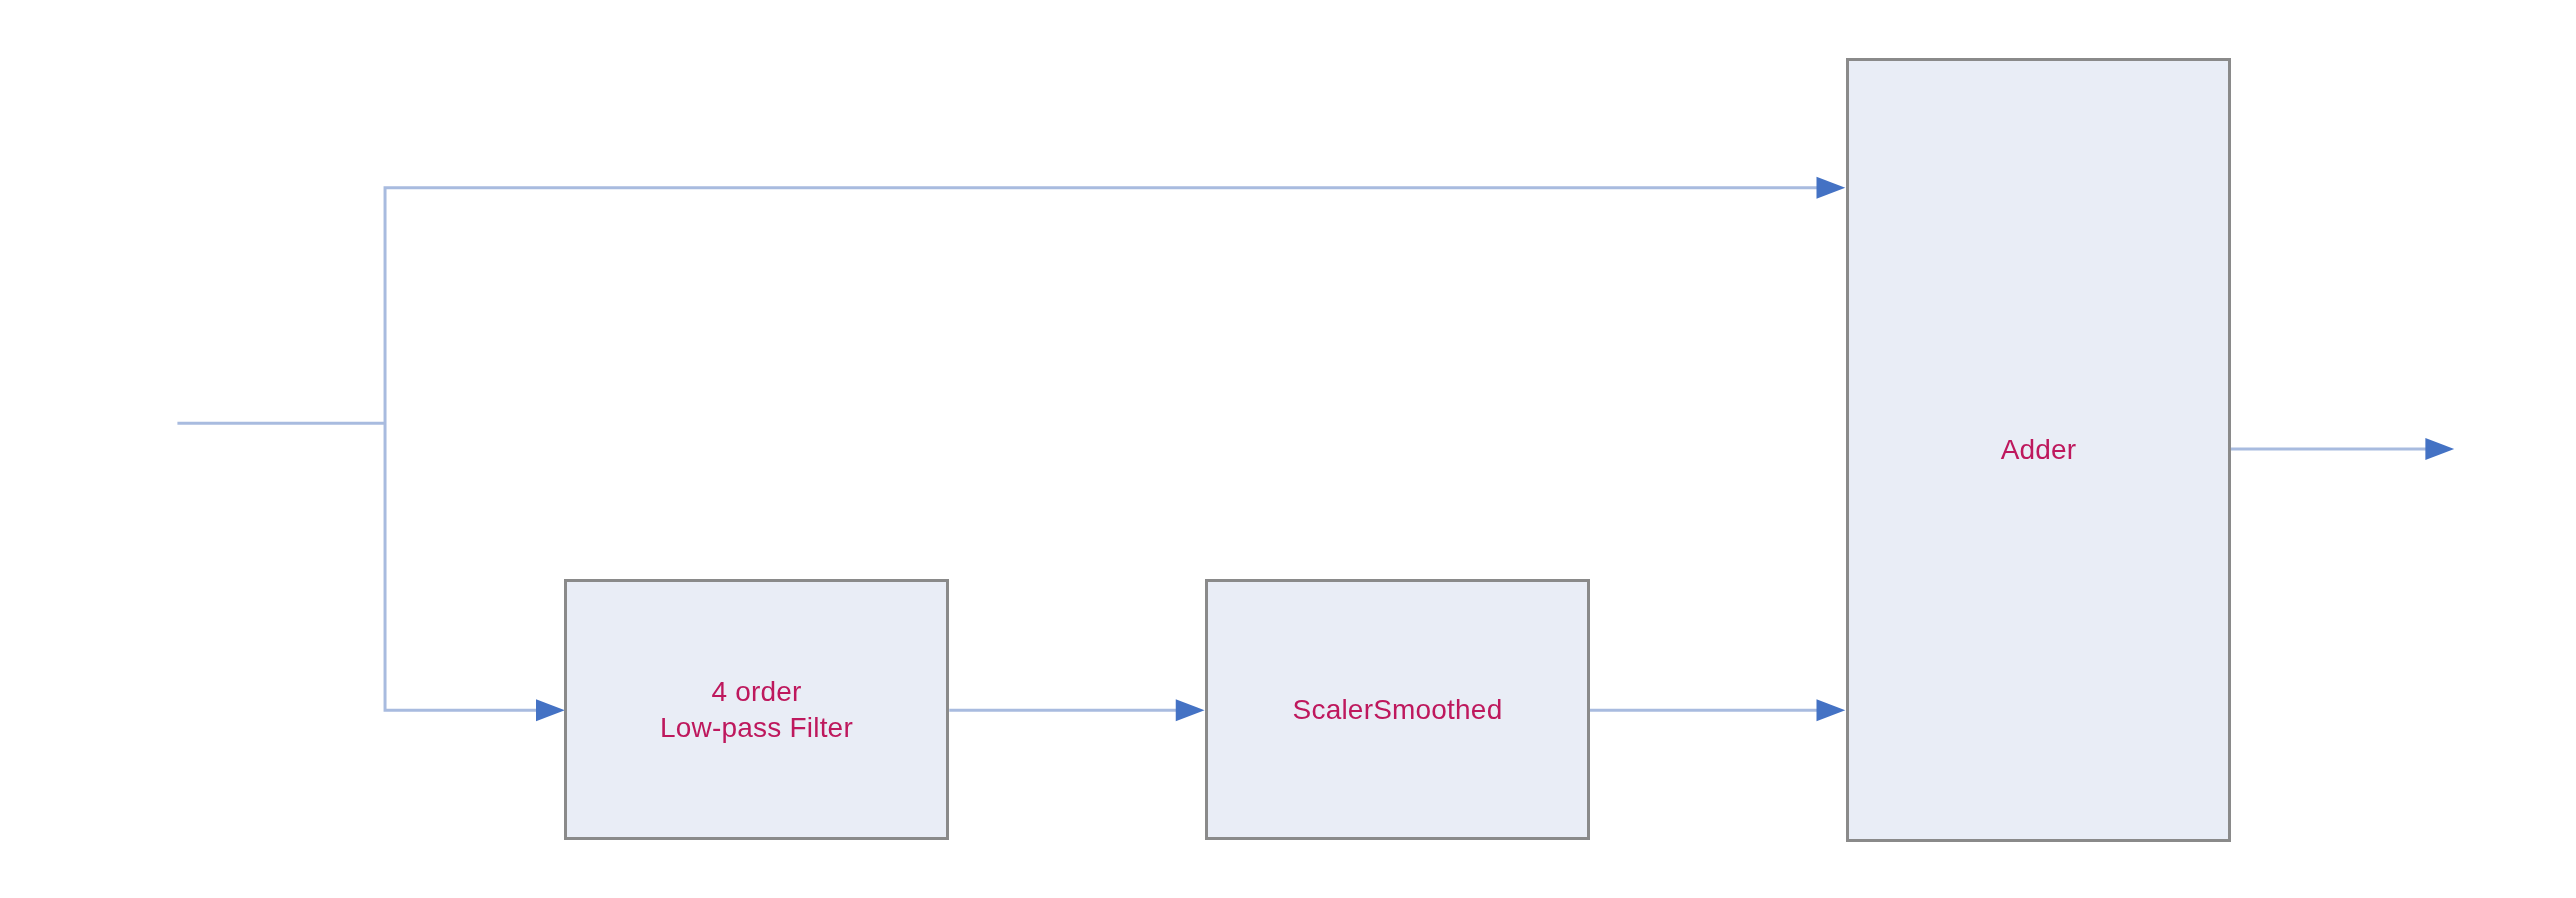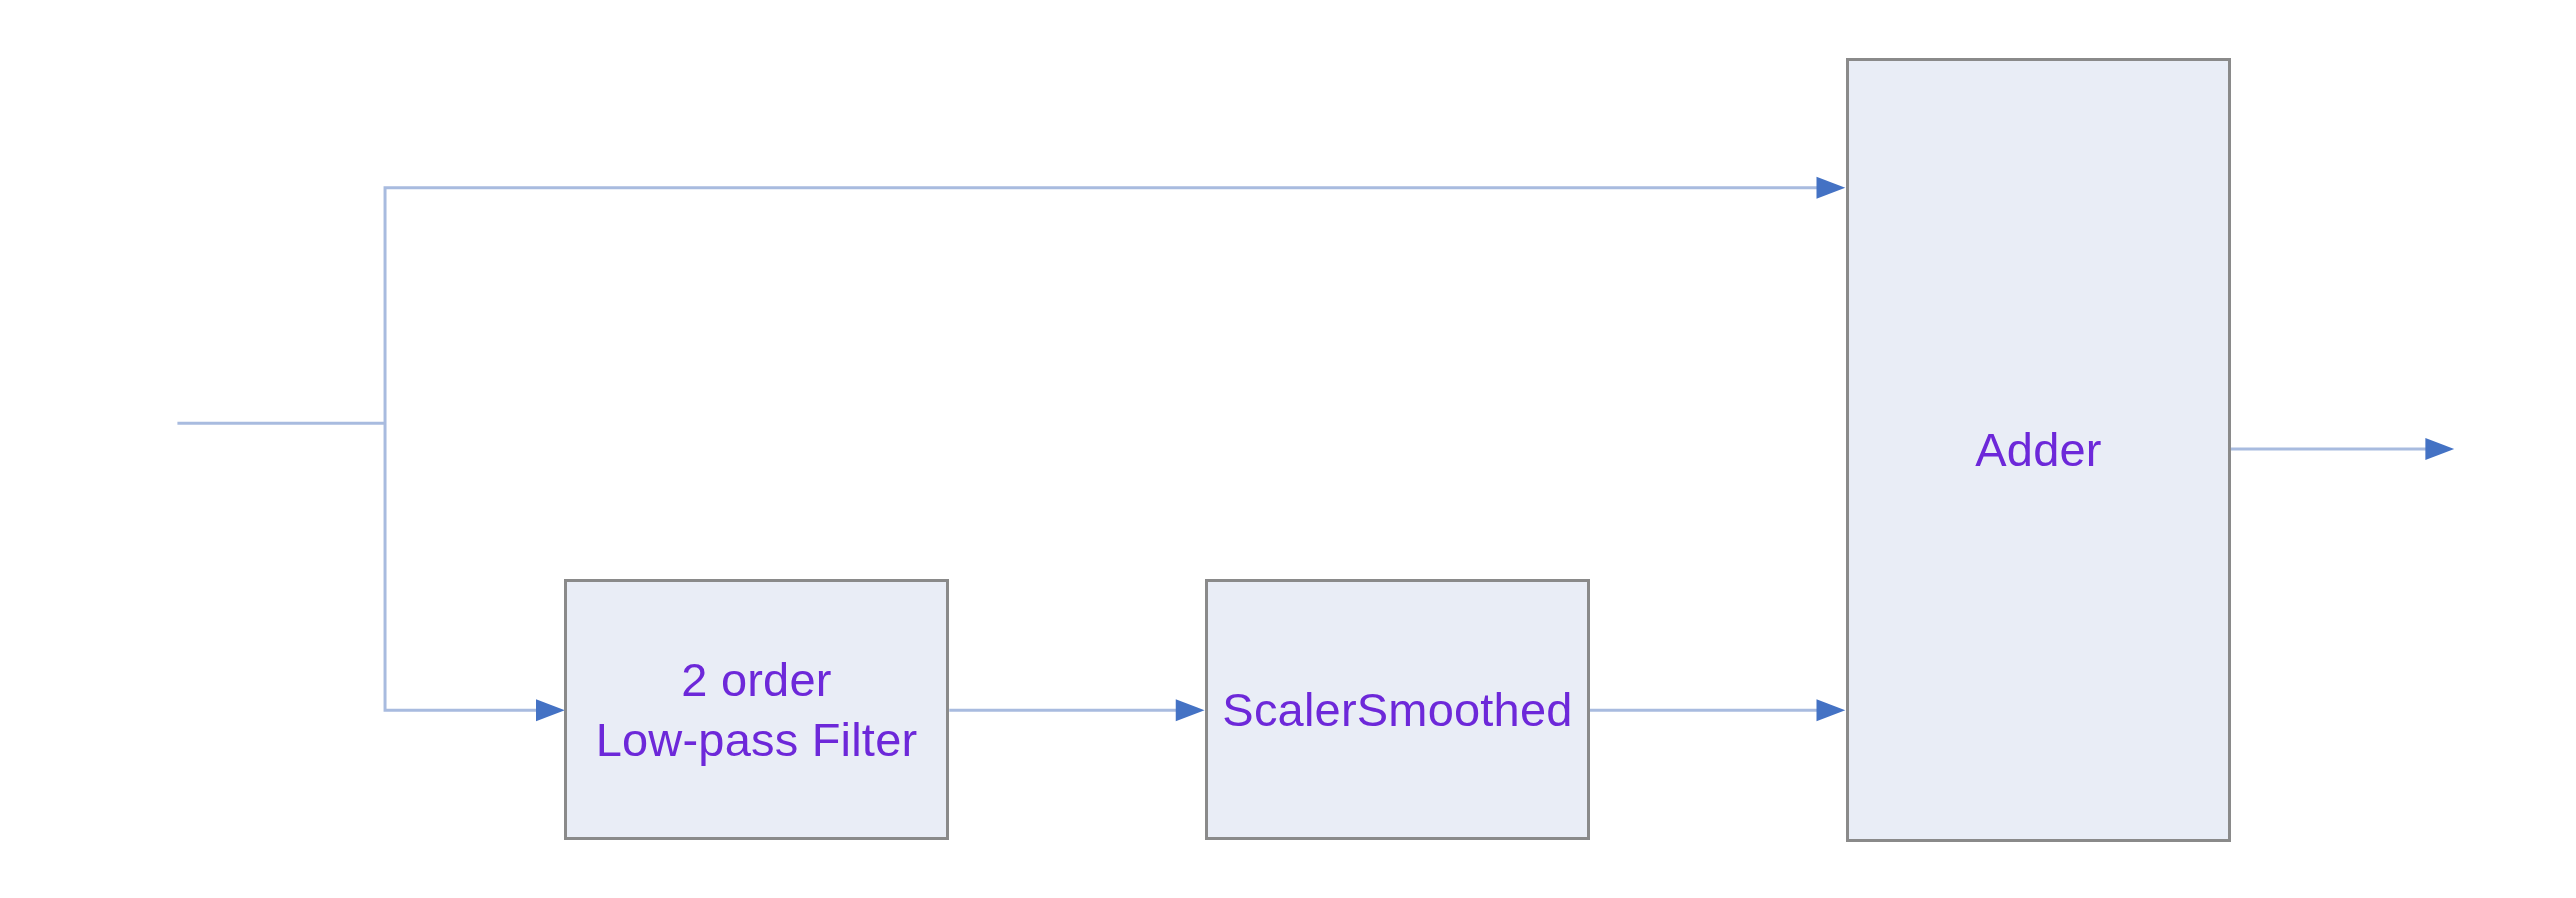--- a/index.html
+++ b/index.html
@@ -27,23 +27,23 @@
     position: absolute;
     box-sizing: border-box;
     background: #e9edf6;
     border: 3px solid #8a8a8a;
     display: flex;
     align-items: center;
     justify-content: center;
     text-align: center;
   }
   .node-label {
-    font-size: 47px;
+    font-size: 28px;
     line-height: 1.26;
-    color: #6d28d9;
+    color: #be185d;
     white-space: pre-line;
     letter-spacing: 0.2px;
   }
   #node-lowpass { left: 564px;  top: 579px; width: 385px; height: 261px; }
   #node-scaler  { left: 1205px; top: 579px; width: 385px; height: 261px; justify-content: center; }
   #node-adder   { left: 1846px; top: 58px;  width: 385px; height: 784px; }
 </style>
 </head>
 <body>
 
@@ -62,21 +62,21 @@
     <path d="M2244 452 L2443 452" fill="none" stroke-width="3" stroke="#a8bbdf"></path>
 
     <polygon points="1857,189 1828,178 1828,200" fill="#4472c4"></polygon>
     <polygon points="568,715 539,704 539,726" fill="#4472c4"></polygon>
     <polygon points="1212,715 1183,704 1183,726" fill="#4472c4"></polygon>
     <polygon points="1857,715 1828,704 1828,726" fill="#4472c4"></polygon>
     <polygon points="2470,452 2441,441 2441,463" fill="#4472c4"></polygon>
   </svg>
 
   <div class="node" id="node-lowpass">
-    <span class="node-label">2 order
+    <span class="node-label">4 order
 Low-pass Filter</span>
   </div>
 
   <div class="node" id="node-scaler">
     <span class="node-label">ScalerSmoothed</span>
   </div>
 
   <div class="node" id="node-adder">
     <span class="node-label">Adder</span>
   </div>

